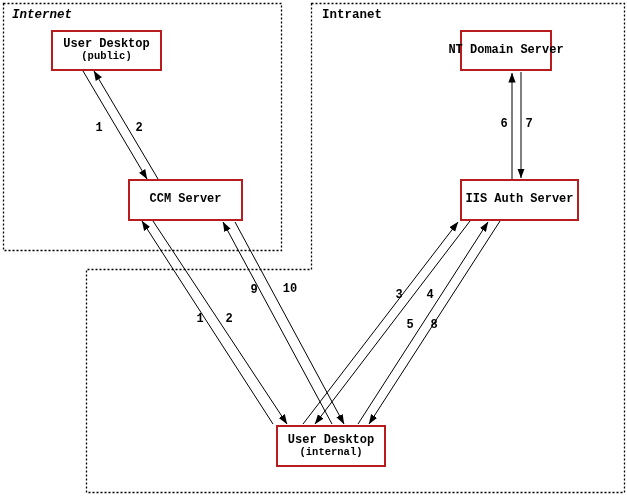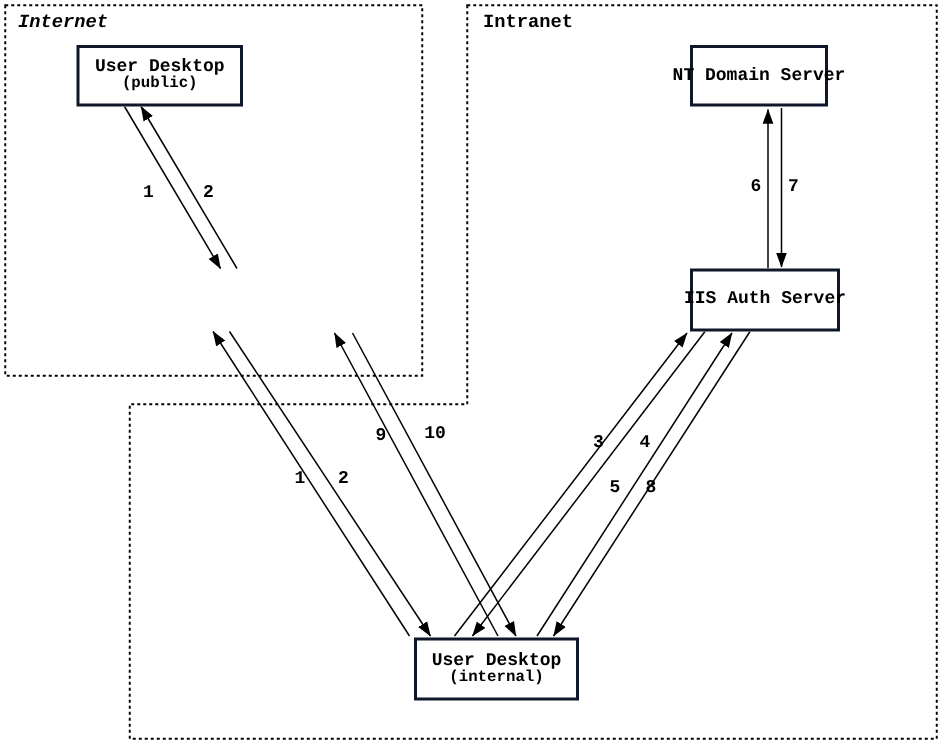--- a/index.html
+++ b/index.html
@@ -17,21 +17,21 @@
     overflow: hidden;
   }
   .stage svg {
     position: absolute;
     left: 0;
     top: 0;
   }
   .node {
     position: absolute;
     box-sizing: border-box;
-    border: 2px solid #0f172a;
+    border: 2px solid #b91c1c;
     background: #ffffff;
     display: flex;
     flex-direction: column;
     align-items: center;
     justify-content: center;
     text-align: center;
     line-height: 1.1;
   }
   .node-title {
     font-weight: bold;
@@ -103,26 +103,29 @@
 
   <div class="zone-label" style="left:12px; top:8px;font-style:italic;">Internet</div>
 
   <div class="zone-label" style="left:322px; top:8px;">Intranet</div>
 
   <div class="node" style="left:51px; top:30px; width:111px; height:41px;">
     <div class="node-title">User Desktop</div>
     <div class="node-sub">(public)</div>
   </div>
 
+  <div class="node" style="left:128px; top:179px; width:115px; height:42px;">
+    <div class="node-title">CCM Server</div>
+  </div>
 
   <div class="node" style="left:460px; top:30px; width:92px; height:41px;">
     <div class="node-title">NT Domain Server</div>
   </div>
 
-  <div class="node" style="left:460px; top:179px; width:100px; height:42px;">
+  <div class="node" style="left:460px; top:179px; width:119px; height:42px;">
     <div class="node-title">IIS Auth Server</div>
   </div>
 
   <div class="node" style="left:276px; top:425px; width:110px; height:42px;">
     <div class="node-title">User Desktop</div>
     <div class="node-sub">(internal)</div>
   </div>
 
 </div>
 

